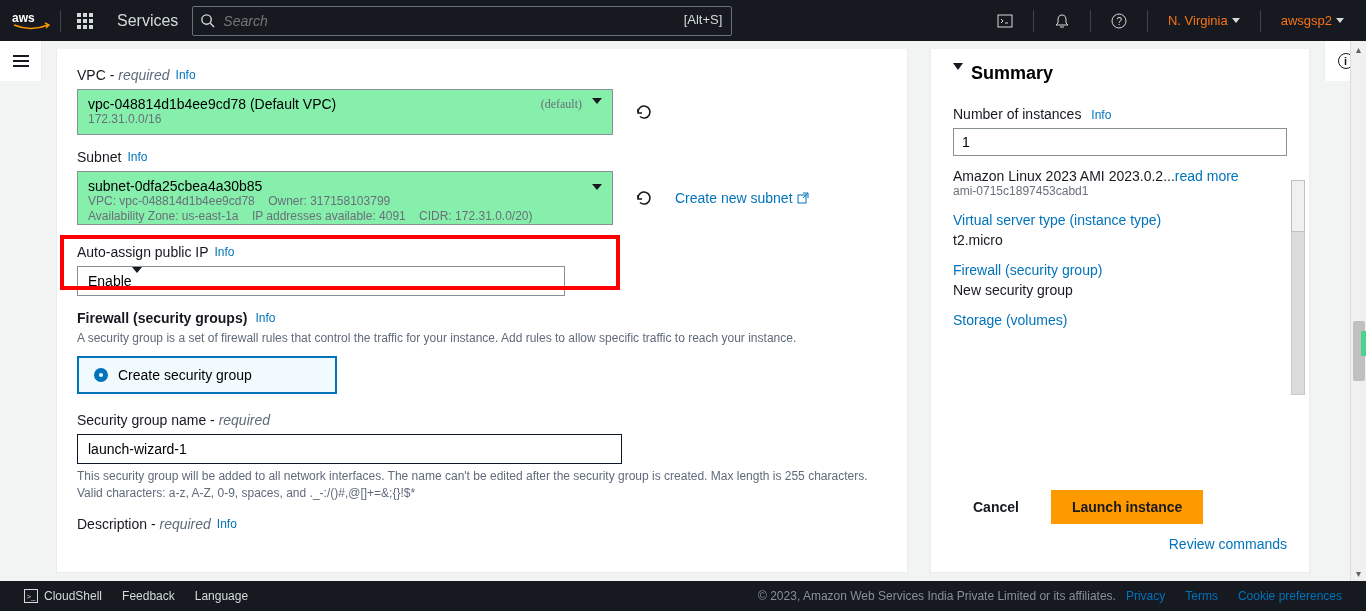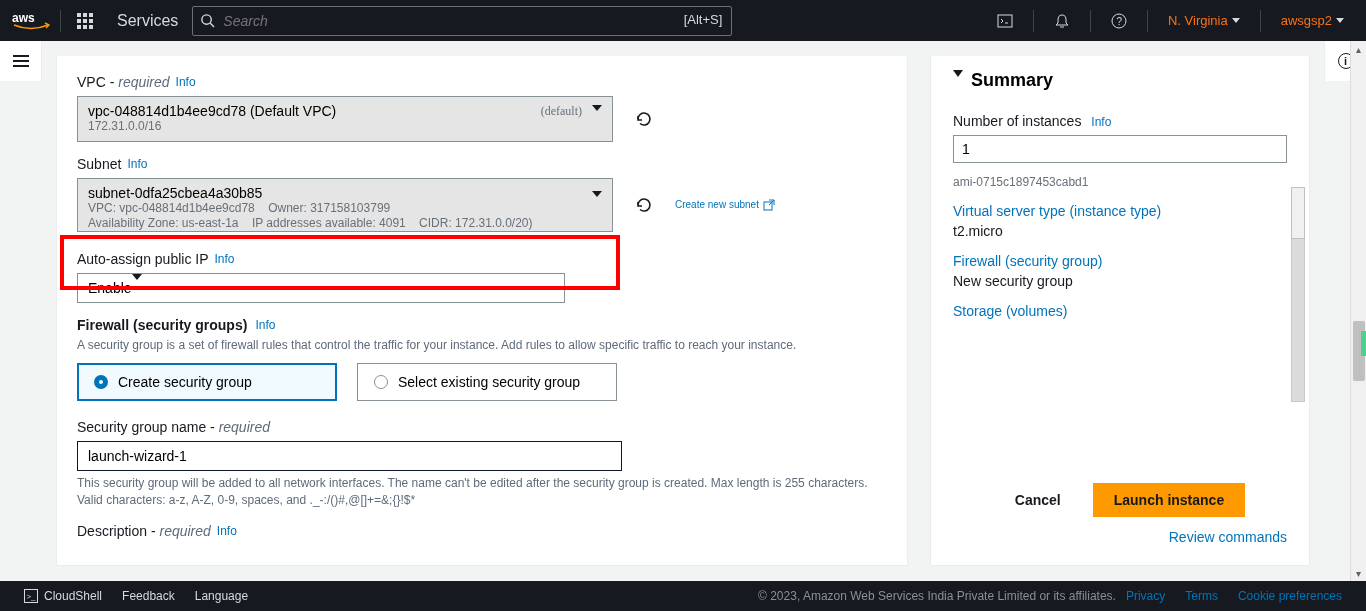--- a/index.html
+++ b/index.html
@@ -24,38 +24,38 @@
 
   
   .side-toggle { position: absolute; left: 0; top: 41px; width: 42px; height: 40px; display: flex; align-items: center; justify-content: center; background: #fff; cursor: pointer; border-right: 1px solid #eaeded; }
   .side-toggle-right { position: absolute; right: 0; top: 41px; width: 42px; height: 40px; display: flex; align-items: center; justify-content: center; background: #fff; cursor: pointer; border-left: 1px solid #eaeded; }
   .hamburger { display: flex; flex-direction: column; gap: 3px; }
   .hamburger span { width: 16px; height: 2px; background: #16191f; }
   .info-circle { width: 16px; height: 16px; border: 1.5px solid #16191f; border-radius: 50%; display: flex; align-items: center; justify-content: center; font-size: 11px; font-weight: bold; color: #16191f; }
 
   
   .main-scroll { position: absolute; left: 42px; right: 42px; top: 41px; bottom: 30px; overflow: hidden; }
-  .main-flex { display: flex; height: 100%; padding: 15px 14px; gap: 22px; }
+  .main-flex { display: flex; height: 100%; padding: 8px 14px; gap: 22px; }
   .left-panel { flex: 1; background: #fff; padding: 18px 20px 0 20px; border: 1px solid #eaeded; border-top: none; }
   .right-panel { width: 380px; background: #fff; border: 1px solid #eaeded; border-top: none; position: relative; display: flex; flex-direction: column; }
 
   .field { margin-bottom: 14px; }
   .field-label { font-size: 14px; color: #16191f; font-weight: 400; margin-bottom: 6px; display: flex; align-items: center; gap: 6px; }
   .required { font-style: italic; color: #5f6b7a; }
   .info-link { color: #0073bb; font-size: 12px; font-weight: 400; cursor: pointer; }
 
-  .select-box { position: relative; border: 1px solid #879196; background: #e5e5e5; padding: 6px 30px 6px 10px; font-size: 14px; width: 536px; cursor: pointer; }
+  .select-box { position: relative; border: 1px solid #879196; background: #86efac; padding: 6px 30px 6px 10px; font-size: 14px; width: 536px; cursor: pointer; }
   .select-box .sel-caret { position: absolute; right: 10px; top: 50%; transform: translateY(-50%); }
   .sel-caret-tri { width: 0; height: 0; border-left: 5px solid transparent; border-right: 5px solid transparent; border-top: 6px solid #16191f; }
   .sub-text { color: #687078; font-size: 12px; line-height: 1.3; }
   .default-tag { color: #687078; font-size: 12px; font-family: Liberation Serif, serif; }
 
   .row-with-action { display: flex; align-items: center; gap: 16px; }
   .refresh-btn { cursor: pointer; padding: 6px; }
-  .create-link { color: #0073bb; font-size: 10px; cursor: pointer; display: flex; align-items: center; gap: 4px; }
+  .create-link { color: #0073bb; font-size: 14px; cursor: pointer; display: flex; align-items: center; gap: 4px; }
   .external-icon-sm { width: 12px; height: 12px; }
 
   .auto-ip-box { border-top: 1px solid transparent; padding-top: 4px; }
 
   .highlight-box { position: absolute; border: 4px solid #ff0000; left: 60px; top: 235px; width: 560px; height: 55px; pointer-events: none; z-index: 10; }
 
   .select-simple { position: relative; border: 1px solid #879196; background: #fff; padding: 6px 30px 6px 10px; font-size: 14px; width: 488px; cursor: pointer; }
 
   .firewall-label { font-size: 14px; font-weight: 700; color: #16191f; display: flex; align-items: center; gap: 8px; margin-bottom: 4px; }
   .help-text { font-size: 12px; color: #5f6b7a; line-height: 1.4; margin-bottom: 10px; }
@@ -76,21 +76,21 @@
   .summary-scrollbar { position: absolute; right: 4px; top: 82px; width: 14px; height: 215px; background: #dbdbdb; border: 1px solid #c8c8c8; }
   .summary-scrollbar-thumb { position: absolute; right: 4px; top: 82px; width: 14px; height: 52px; background: #f0f0f0; border: 1px solid #c0c0c0; }
   .sum-field-label { font-size: 14px; color: #16191f; margin-bottom: 6px; margin-top: 8px; }
   .sum-link { color: #0073bb; font-size: 14px; cursor: pointer; display: block; margin-bottom: 4px; }
   .sum-text { font-size: 14px; color: #16191f; }
   .sum-sub { font-size: 12px; color: #687078; }
   .read-more { color: #0073bb; cursor: pointer; }
   .sum-input { border: 1px solid #879196; padding: 5px 8px; font-size: 14px; width: 100%; margin-bottom: 12px; }
 
   .summary-footer { padding: 16px 22px 20px 22px; border-top: 1px solid transparent; }
-  .btn-row { display: flex; gap: 12px; justify-content: center; margin-bottom: 12px; }
+  .btn-row { display: flex; gap: 12px; justify-content: flex-start; margin-bottom: 12px; }
   .btn-cancel { background: transparent; border: none; padding: 8px 20px; font-size: 14px; font-weight: 700; color: #16191f; cursor: pointer; }
   .btn-launch { background: #ff9900; border: 1px solid #ff9900; padding: 8px 20px; font-size: 14px; font-weight: 700; color: #16191f; cursor: pointer; }
   .review-link { color: #0073bb; font-size: 14px; text-align: right; display: block; cursor: pointer; }
 
   
   .footer { position: absolute; bottom: 0; left: 0; right: 0; height: 30px; background: #16191f; display: flex; align-items: center; padding: 0 14px; color: #d5dbdb; font-size: 12px; }
   .footer-item { padding: 0 10px; cursor: pointer; display: flex; align-items: center; gap: 6px; }
   .footer-spacer { flex: 1; }
   .footer-link { color: #0073bb; padding: 0 10px; cursor: pointer; }
   .footer-copy { color: #879196; }
@@ -266,24 +266,20 @@
         <div class="firewall-label">
           <span>Firewall (security groups)</span>
           <span class="info-link" style="font-weight:400">Info</span>
         </div>
         <div class="help-text">A security group is a set of firewall rules that control the traffic for your instance. Add rules to allow specific traffic to reach your instance.</div>
         <div class="radio-row">
           <div class="radio-card selected">
             <div class="radio-ind"></div>
             <span>Create security group</span>
           </div>
-          <div class="radio-card">
-            <div class="radio-ind"></div>
-            <span>Select existing security group</span>
-          </div>
         </div>
       </div>
 
       <div class="field">
         <div class="field-label">
           <span><span>Security group name - </span><span class="required">required</span></span>
         </div>
         <input class="text-input" value="launch-wizard-1" style="">
         <div class="help-text" style="margin-top:4px;">This security group will be added to all network interfaces. The name can't be edited after the security group is created. Max length is 255 characters. Valid characters: a-z, A-Z, 0-9, spaces, and ._-:/()#,@[]+=&amp;;{}!$*</div>
       </div>
@@ -303,20 +299,23 @@
         <span>Summary</span>
       </div>
       <div class="summary-body">
         <div class="sum-field-label">
           <span>Number of instances</span>
           <span class="info-link" style="margin-left:6px;">Info</span>
         </div>
         <input class="sum-input" value="1" style="">
 
         <div class="summary-scroll-area">
+          <div class="sum-text">
+            <span>Amazon Linux 2023 AMI 2023.0.2...</span><span class="read-more">read more</span>
+          </div>
           <div class="sum-sub">ami-0715c1897453cabd1</div>
 
           <span class="sum-link" style="margin-top:14px;">Virtual server type (instance type)</span>
           <div class="sum-text">t2.micro</div>
 
           <span class="sum-link" style="margin-top:14px;">Firewall (security group)</span>
           <div class="sum-text">New security group</div>
 
           <span class="sum-link" style="margin-top:14px;">Storage (volumes)</span>
         </div>

